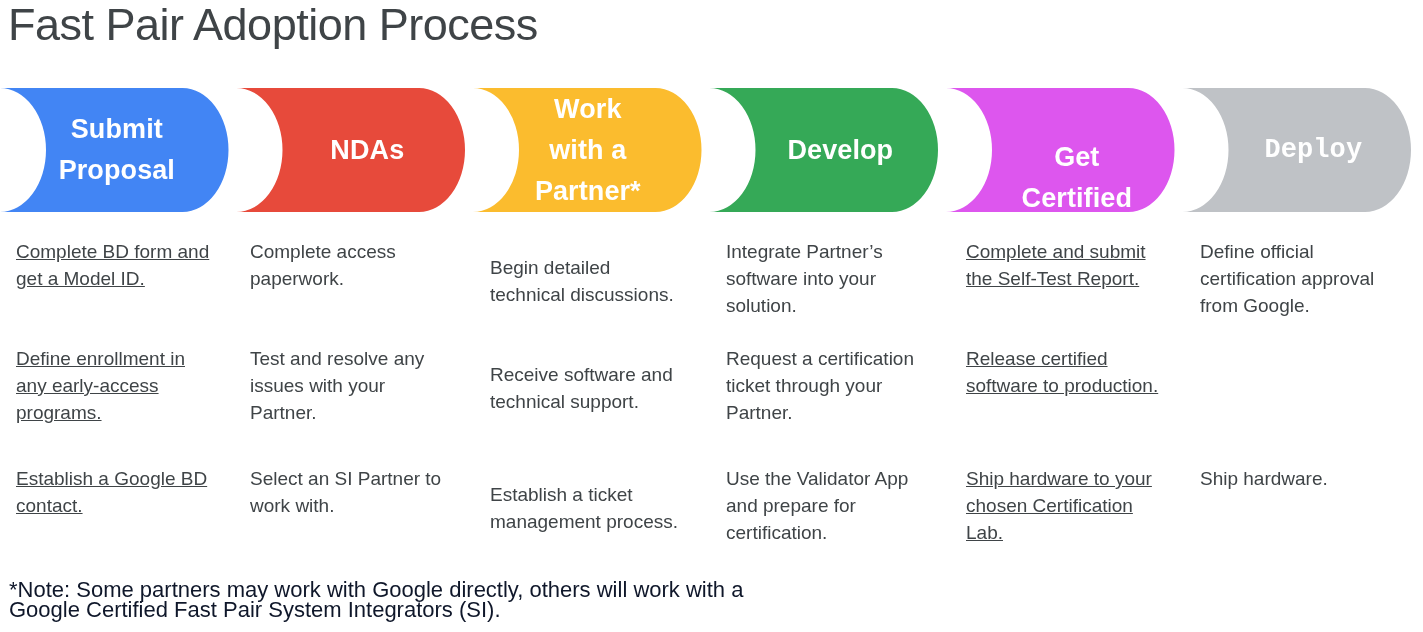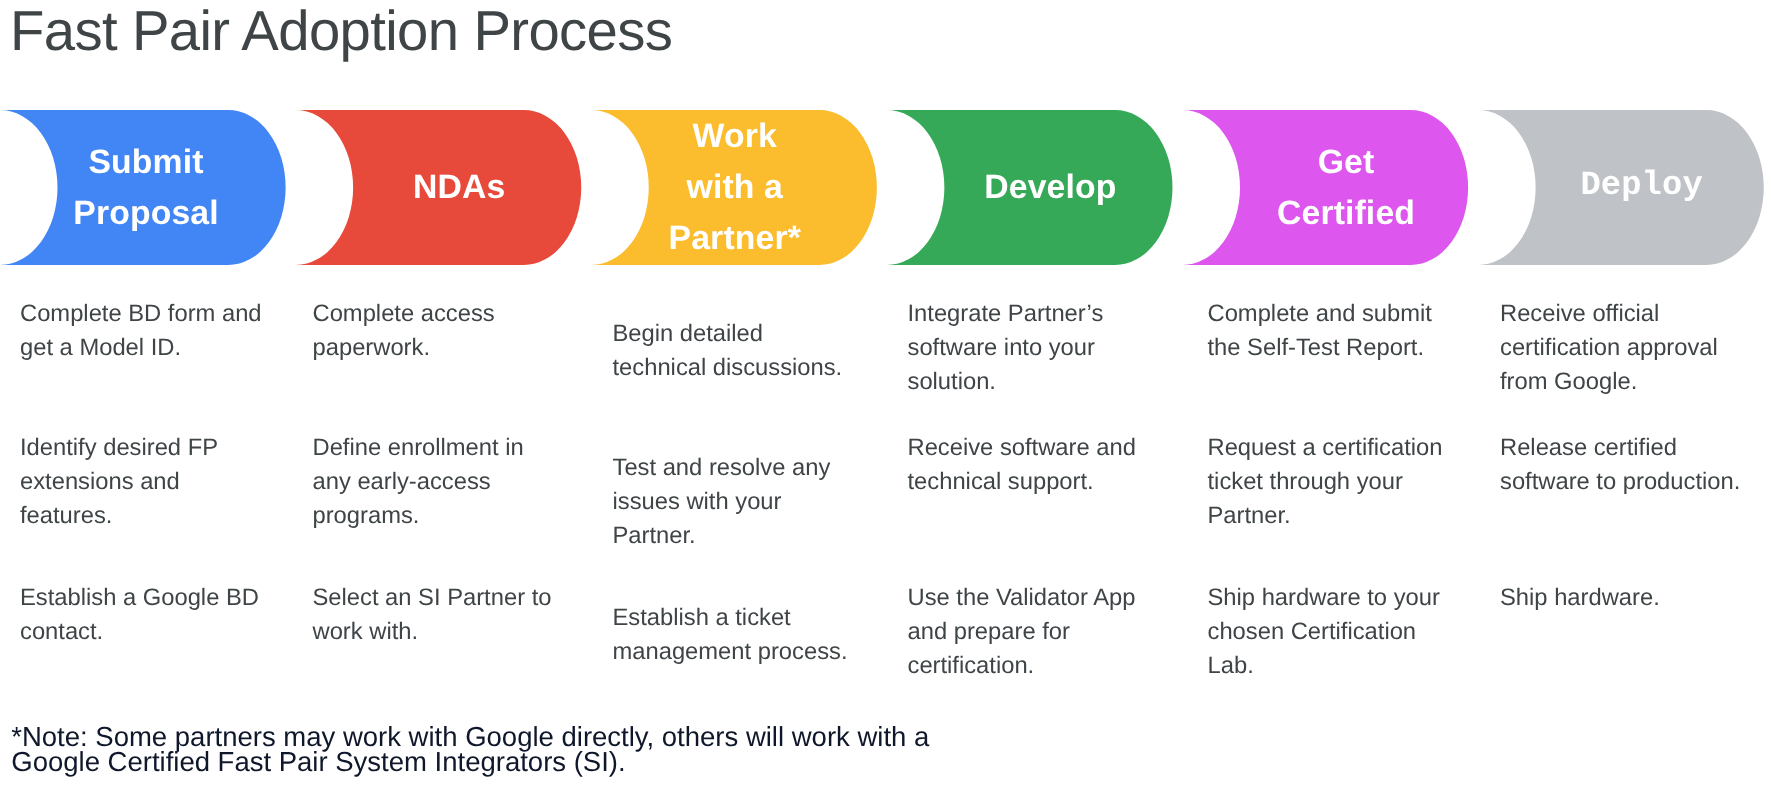--- a/index.html
+++ b/index.html
@@ -71,25 +71,25 @@
   .content-row.r3 { height: 120px; }
 
   .cell {
     width: 236px;
     padding-right: 20px;
     font-size: 19px;
     line-height: 27px;
     color: #3f4447;
     font-weight: 400;
   }
-  .cell:nth-child(1) { padding-left: 16px; }
+  .cell:nth-child(1) { padding-left: 16px; text-decoration: underline; }
   .cell:nth-child(2) { padding-left: 14px; }
   .cell:nth-child(3) { padding-left: 18px; margin-top: 16px; }
   .cell:nth-child(4) { padding-left: 18px; }
-  .cell:nth-child(5) { padding-left: 22px; }
+  .cell:nth-child(5) { padding-left: 22px; text-decoration: underline; }
   .cell:nth-child(6) { padding-left: 20px; }
 
   
   .footnote {
     position: absolute;
     left: 9px;
     top: 580px;
     width: 760px;
     font-size: 22px;
     line-height: 20px;
@@ -121,41 +121,40 @@
           <div>NDAs</div>
         </div>
         <div class="banner-label" style="left: 503px; width: 169.62px;">
           <div>Work</div>
           <div>with a</div>
           <div>Partner*</div>
         </div>
         <div class="banner-label" style="left: 755.5px; width: 169.62px;">
           <div>Develop</div>
         </div>
-        <div class="banner-label" style="left: 992px; width: 169.62px;">
+        <div class="banner-label" style="left: 992px; width: 169.62px; margin-top: 28px;">
           <div>Get</div>
           <div>Certified</div>
         </div>
         <div class="banner-label" style="left: 1228.5px; width: 169.62px; font-family: Liberation Mono, monospace;">
           <div>Deploy</div>
         </div>
       </div>
   </div>
 
   <div class="content-grid">
     <div class="content-row r1" id="row-0">
         <div class="cell">Complete BD form and get a Model ID.</div>
         <div class="cell">Complete access paperwork.</div>
         <div class="cell">Begin detailed technical discussions.</div>
         <div class="cell">Integrate Partner’s software into your solution.</div>
         <div class="cell">Complete and submit the Self-Test Report.</div>
-        <div class="cell">Receive official certification approval from Google.</div>
+        <div class="cell">Define official certification approval from Google.</div>
       </div>
     <div class="content-row r2" id="row-1">
-        <div class="cell">Identify desired FP extensions and features.</div>
         <div class="cell">Define enrollment in any early-access programs.</div>
         <div class="cell">Test and resolve any issues with your Partner.</div>
         <div class="cell">Receive software and technical support.</div>
         <div class="cell">Request a certification ticket through your Partner.</div>
         <div class="cell">Release certified software to production.</div>
       </div>
     <div class="content-row r3" id="row-2">
         <div class="cell">Establish a Google BD contact.</div>
         <div class="cell">Select an SI Partner to work with.</div>
         <div class="cell">Establish a ticket management process.</div>

